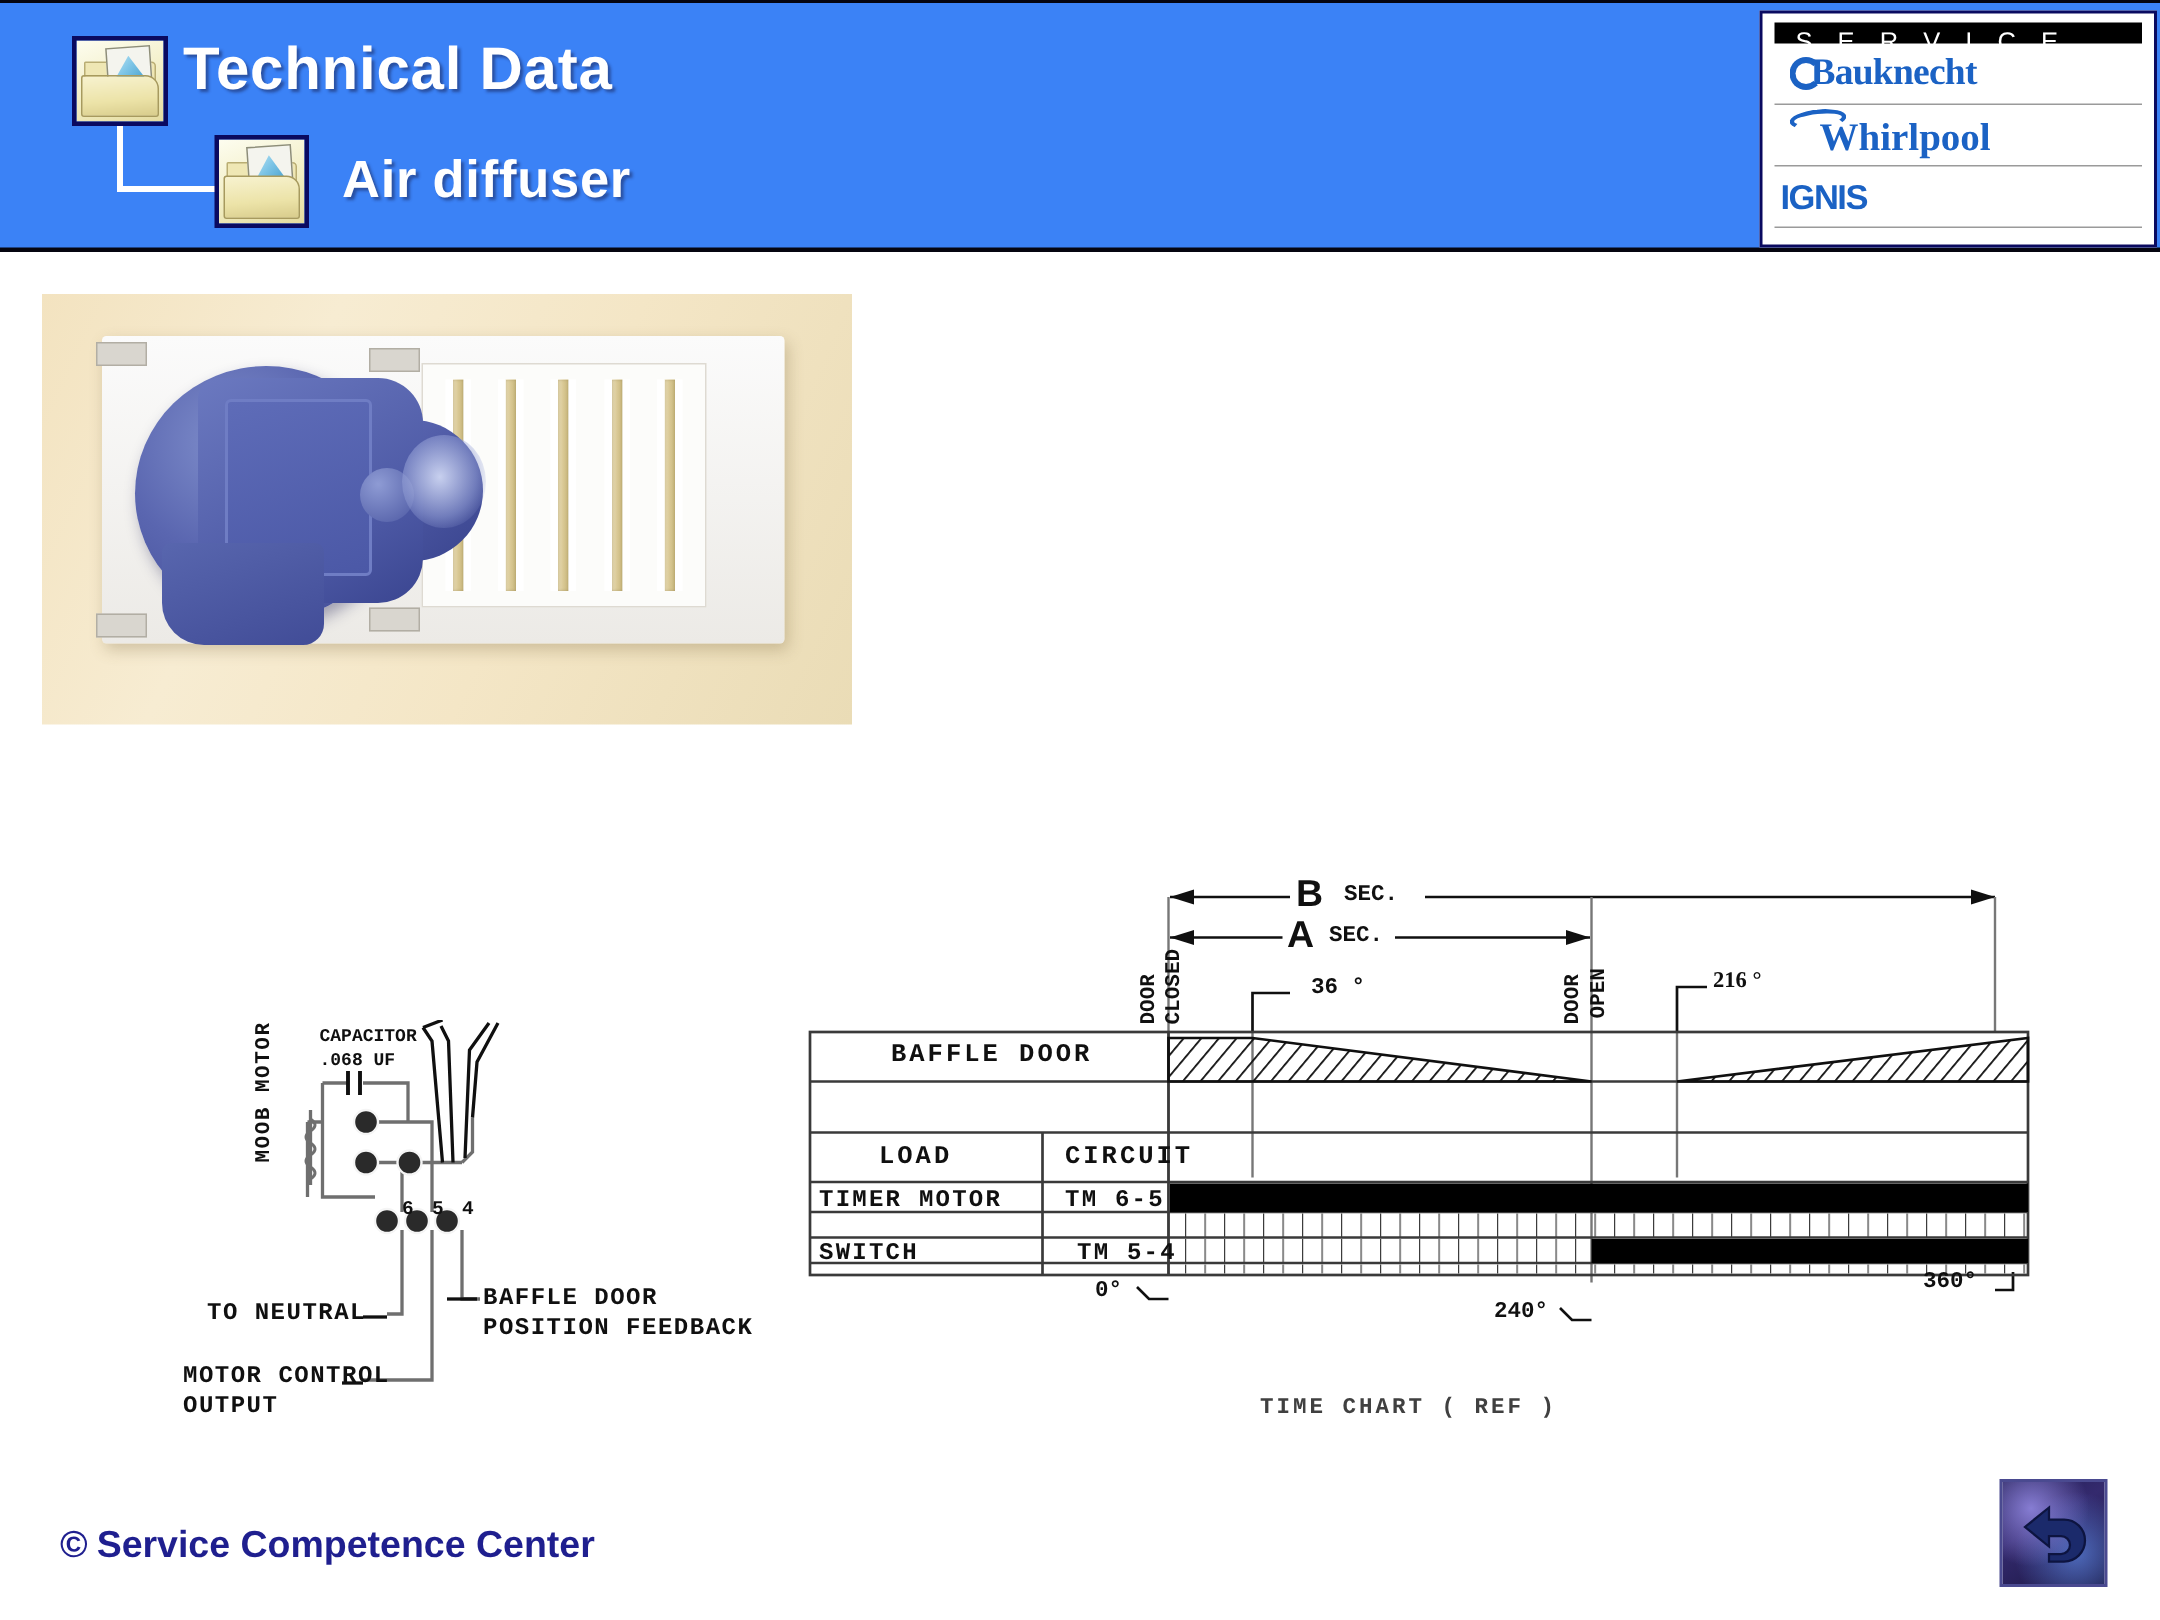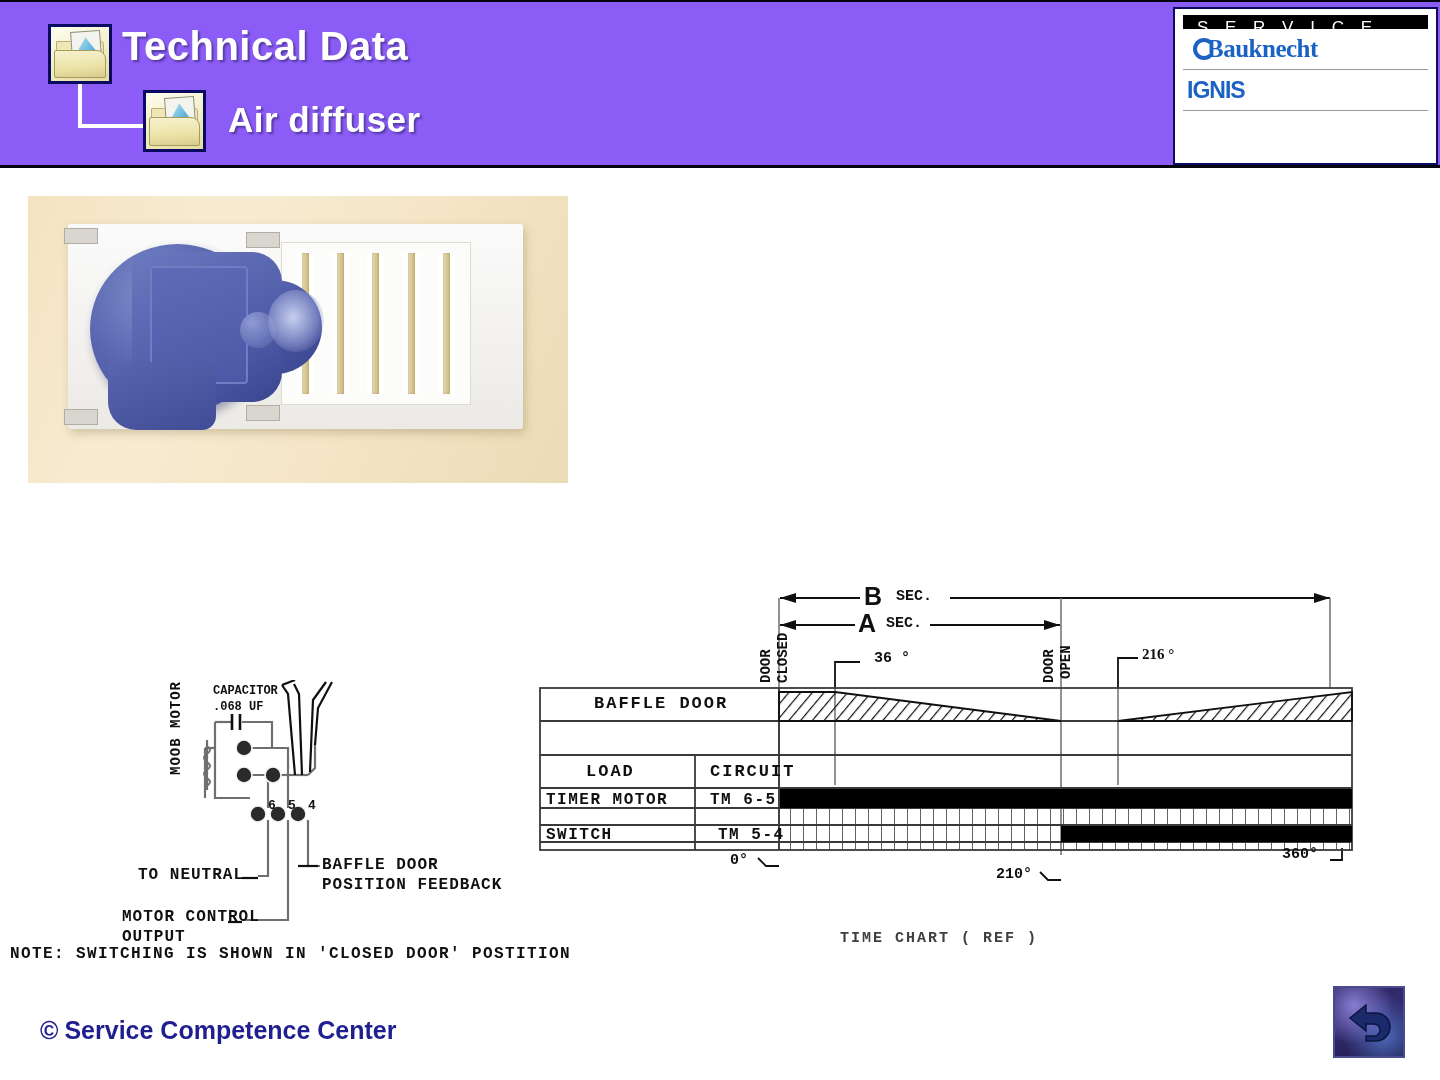--- a/index.html
+++ b/index.html
@@ -7,21 +7,21 @@
   body {
     width:1440px; height:1080px;
     background:#ffffff;
     font-family:"Liberation Sans", sans-serif;
     position:relative; overflow:hidden;
   }
 
   
   #header {
     position:absolute; left:0; top:0; width:1440px; height:168px;
-    background:#8b5cf6;
+    background:#3b82f6;
     border-bottom:3px solid #050510;
     border-top:2px solid #050510;
   }
   .folder-icon {
     position:absolute;
     border:3px solid #0a0a60;
     background:linear-gradient(160deg,#fdfdf0 0%,#f2eec4 55%,#e4dba0 100%);
     overflow:hidden;
   }
   .folder-icon .fold-back {
@@ -219,20 +219,24 @@
   <div class="hdr-title" id="title-sub">Air diffuser</div>
 
   <div id="brand-panel">
     <div id="brand-service">S E R V I C E</div>
 
     <div class="brand-row">
       <div id="bk-mark"></div>
       <div class="brand-name" id="brand-bauknecht">Bauknecht</div>
     </div>
 
+    <div class="brand-row">
+      <div id="wp-mark"></div>
+      <div class="brand-name" id="brand-whirlpool">Whirlpool</div>
+    </div>
 
     <div class="brand-row">
       <div class="brand-name" id="brand-ignis">IGNIS</div>
     </div>
   </div>
 </div>
 
 <div id="photo-frame">
   <div id="photo-plate">
     <div class="plate-tab" id="tab-tl"></div>
@@ -326,21 +330,20 @@
   <div class="w-txt" style="left:258px; top:118px; font-size:13px;">6</div>
   <div class="w-txt" style="left:278px; top:118px; font-size:13px;">5</div>
   <div class="w-txt" style="left:298px; top:118px; font-size:13px;">4</div>
 
   <div class="w-txt" style="left:128px; top:186px; font-size:16px; letter-spacing:1px;">TO NEUTRAL</div>
   <div class="w-txt" style="left:112px; top:228px; font-size:16px; letter-spacing:1px;">MOTOR CONTROL</div>
   <div class="w-txt" style="left:112px; top:248px; font-size:16px; letter-spacing:1px;">OUTPUT</div>
   <div class="w-txt" style="left:312px; top:176px; font-size:16px; letter-spacing:1px;">BAFFLE DOOR</div>
   <div class="w-txt" style="left:312px; top:196px; font-size:16px; letter-spacing:1px;">POSITION FEEDBACK</div>
 
-  <div class="w-txt" style="left:0px; top:265px; font-size:16px; letter-spacing:1.4px;">NOTE:  SWITCHING IS SHOWN IN 'CLOSED DOOR' POSTITION</div>
 </div>
 
 <div id="timechart">
   <svg width="850" height="310" viewBox="0 0 850 310">
     <defs>
       <pattern id="hatch" width="9" height="9" patternTransform="rotate(40)" patternUnits="userSpaceOnUse">
         <line x1="0" y1="0" x2="0" y2="9" stroke="#101010" stroke-width="2.4"></line>
       </pattern>
       <pattern id="ticks" width="13" height="10" patternUnits="userSpaceOnUse">
         <line x1="0" y1="0" x2="0" y2="10" stroke="#3a3a3a" stroke-width="1.6"></line>
@@ -425,21 +428,21 @@
   <div class="w-txt" style="left:64px; top:114px; font-size:17px; letter-spacing:2px;">BAFFLE DOOR</div>
   <div class="w-txt" style="left:56px; top:182px; font-size:17px; letter-spacing:2px;text-align:center;">LOAD</div>
   <div class="w-txt" style="left:180px; top:182px; font-size:17px; letter-spacing:2px;">CIRCUIT</div>
   <div class="w-txt" style="left:16px; top:211px; font-size:16px; letter-spacing:1.5px;">TIMER MOTOR</div>
   <div class="w-txt" style="left:180px; top:211px; font-size:16px; letter-spacing:1.5px;">TM 6-5</div>
   <div class="w-txt" style="left:16px; top:246px; font-size:16px; letter-spacing:1.5px;">SWITCH</div>
   <div class="w-txt" style="left:188px; top:246px; font-size:16px; letter-spacing:1.5px;">TM 5-4</div>
 
   
   <div class="w-txt" style="left:200px; top:272px; font-size:15px;">0°</div>
-  <div class="w-txt" style="left:466px; top:286px; font-size:15px;">210°</div>
+  <div class="w-txt" style="left:466px; top:286px; font-size:15px;">240°</div>
   <div class="w-txt" style="left:752px; top:266px; font-size:15px;">360°</div>
 </div>
 
 <div id="tc-caption">TIME CHART ( REF )</div>
 
 <div id="footer">
   <span>©</span><span style="margin-left:6px;">Service Competence Center</span>
 </div>
 
 <div id="back-button" title="Back">

